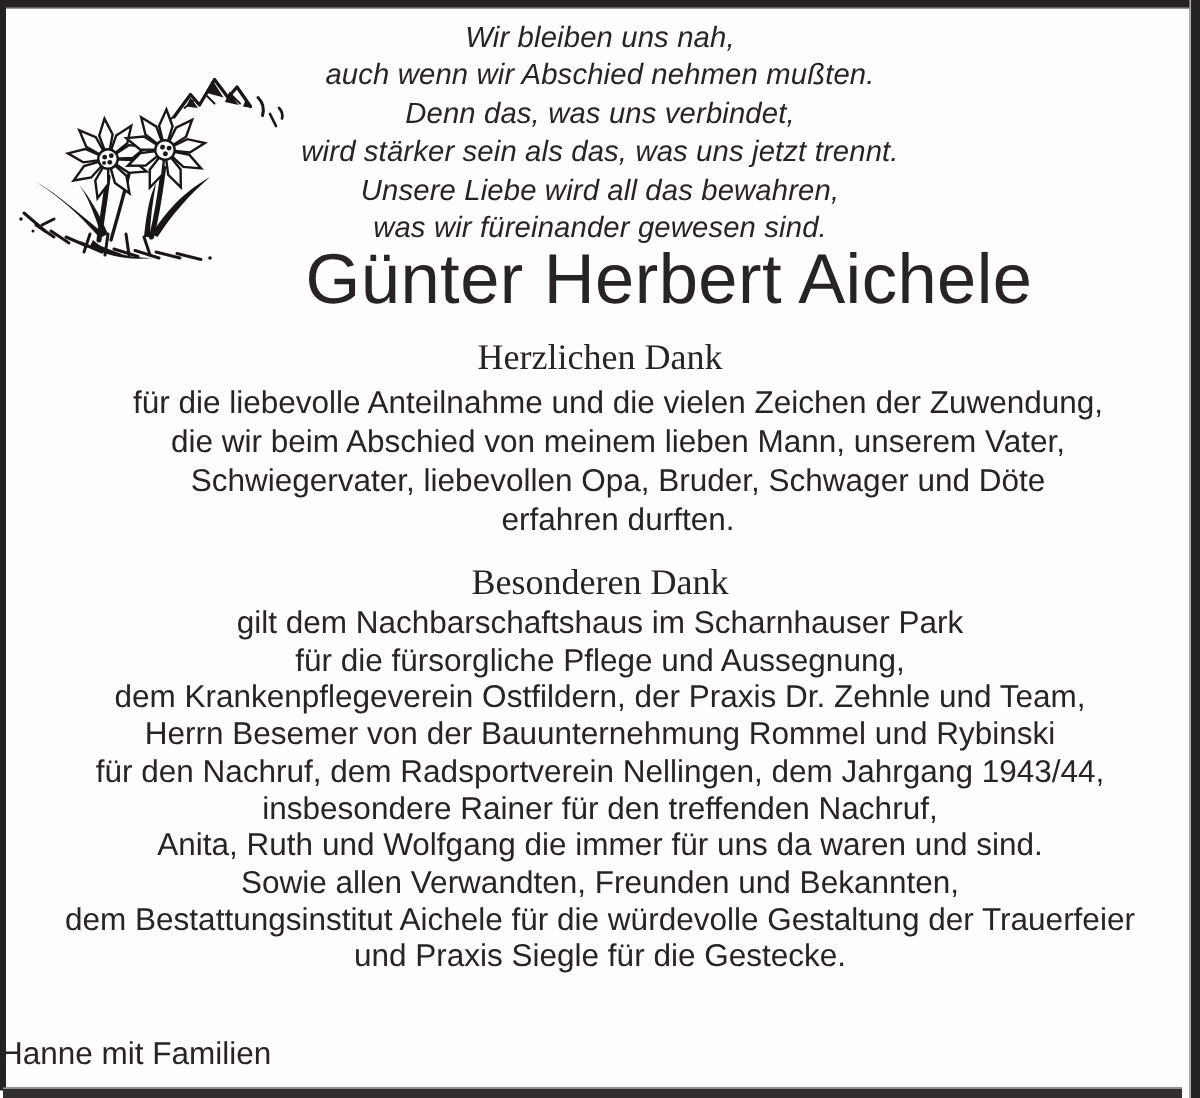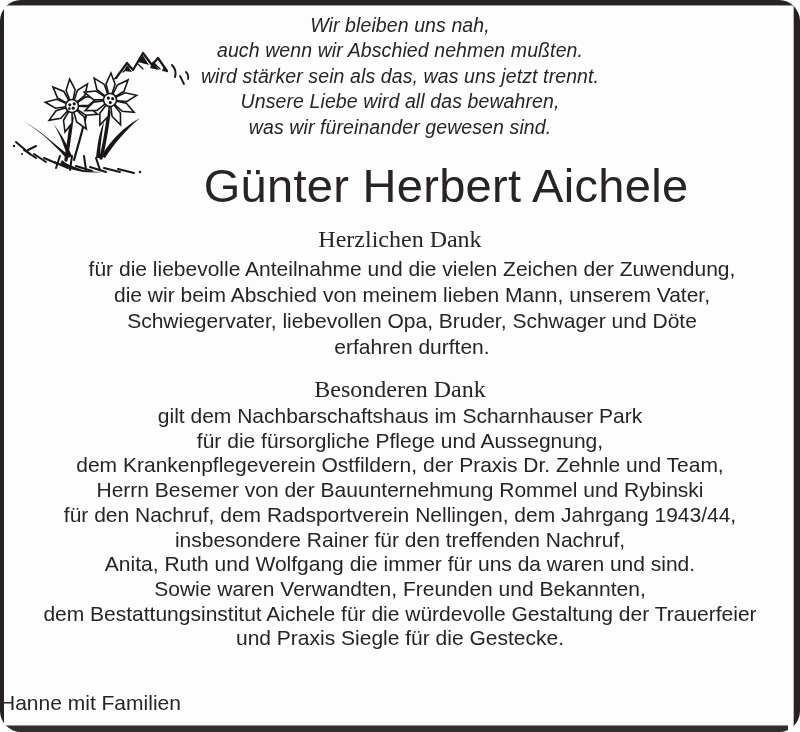--- a/index.html
+++ b/index.html
@@ -8,21 +8,20 @@
     background: #ffffff;
   }
   .page {
     position: relative;
     width: 800px;
     height: 732px;
     background: #fdfdfd;
     overflow: hidden;
     font-family: "Liberation Sans", sans-serif;
     color: #282425;
-    border-radius: 21px;
   }
   
   .frame-top {
     position: absolute; top: 0; left: 0; right: 0; height: 5px;
     background: #262223; border-bottom: 1px solid #9b9b9b;
   }
   .frame-left {
     position: absolute; top: 2px; left: 0; bottom: 5px; width: 4px;
     background: #262223;
   }
@@ -166,20 +165,21 @@
       <path d="M56 138 C64 146 80 150 96 150 C80 152 62 148 54 142 Z"></path>
       <circle cx="8" cy="124" r="1.2"></circle>
       <circle cx="134" cy="150" r="1.2"></circle>
       <circle cx="16" cy="132" r="1"></circle>
     </g>
   </svg>
 
   <div class="poem">
     <div>Wir bleiben uns nah,</div>
     <div>auch wenn wir Abschied nehmen mußten.</div>
+    <div>Denn das, was uns verbindet,</div>
     <div>wird stärker sein als das, was uns jetzt trennt.</div>
     <div>Unsere Liebe wird all das bewahren,</div>
     <div>was wir füreinander gewesen sind.</div>
   </div>
 
   <h1 class="name">Günter Herbert Aichele</h1>
 
   <div class="section-heading first">Herzlichen Dank</div>
   <div class="para first">
     <div>für die liebevolle Anteilnahme und die vielen Zeichen der Zuwendung,</div>
@@ -190,20 +190,20 @@
 
   <div class="section-heading second">Besonderen Dank</div>
   <div class="para second">
     <div>gilt dem Nachbarschaftshaus im Scharnhauser Park</div>
     <div>für die fürsorgliche Pflege und Aussegnung,</div>
     <div>dem Krankenpflegeverein Ostfildern, der Praxis Dr. Zehnle und Team,</div>
     <div>Herrn Besemer von der Bauunternehmung Rommel und Rybinski</div>
     <div>für den Nachruf, dem Radsportverein Nellingen, dem Jahrgang 1943/44,</div>
     <div>insbesondere Rainer für den treffenden Nachruf,</div>
     <div>Anita, Ruth und Wolfgang die immer für uns da waren und sind.</div>
-    <div>Sowie waren Verwandten, Freunden und Bekannten,</div>
+    <div>Sowie allen Verwandten, Freunden und Bekannten,</div>
     <div>dem Bestattungsinstitut Aichele für die würdevolle Gestaltung der Trauerfeier</div>
     <div>und Praxis Siegle für die Gestecke.</div>
   </div>
 
   <div class="signature">Hanne mit Familien</div>
 
 </div>
 
 </body></html>

